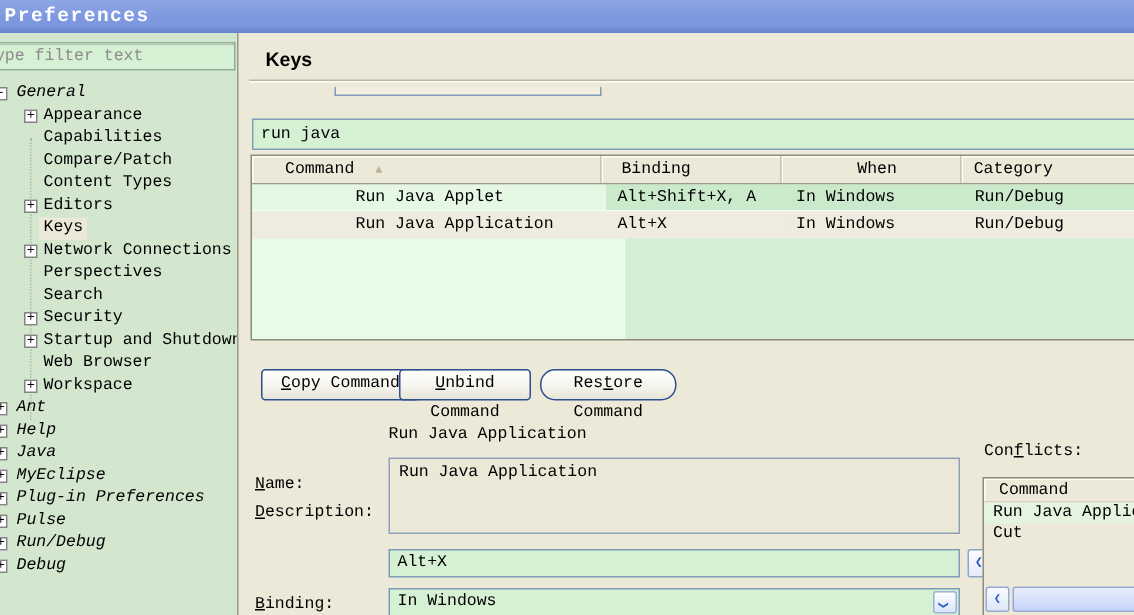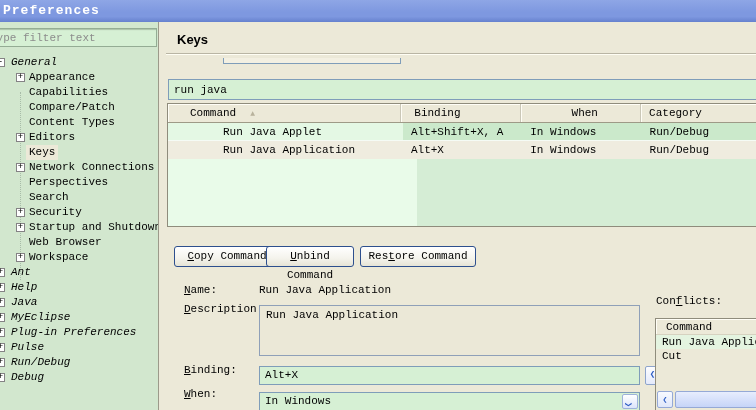--- a/index.html
+++ b/index.html
@@ -50,35 +50,35 @@
   }
   
   #ktable { position:absolute; left:1px; top:81px; width:606px; height:124px;
     border:1px solid #8f8c7c; background: var(--filler-right); overflow:hidden; }
   #khead { display:flex; height:19px; background: var(--content-bg); border-bottom:1px solid #9e9a87; }
   .hcell { height:18px; line-height:18px; border-right:1px solid #cac7b7; box-shadow: inset 1px 1px 0 #fffef6; padding-left:8px; white-space:nowrap; overflow:hidden; }
   .hcell.c0 { padding-left:22px; }
   .sort { font-size:8px; color:#b8b29c; margin-left:14px; }
   .krow { display:flex; height:18px; line-height:18px; white-space:nowrap; }
   .krow .cell { overflow:hidden; padding-left:8px; }
-  .krow .cell.c0 { padding-left:55px; }
+  .krow .cell.c0 { padding-left:69px; }
   .rowsel .cell { background: var(--row-green); }
   .rowsel .cell.c0 { background: var(--row-green-light); }
   .rowsel { border-bottom:1px solid rgba(255,255,255,.75); }
   .rowalt .cell { background: var(--row-beige); }
   #kfill { display:flex; height:69px; }
   #kfill-l { width:249px; background: var(--filler-left); }
   #kfill-r { flex:1; background: var(--filler-right); }
   
   .xpbtn { position:absolute; top:224px; height:21px; font-family:inherit; font-size:11px;
     border:1px solid #2d4f8e; border-radius:3px; text-align:center; line-height:19px;
     background: linear-gradient(to bottom,#ffffff,#f4f3ec 60%,#e6e4d6); cursor:default; }
-  #btn-copy { left:8px; width:106px; } #btn-unbind { left:100px; width:88px; } #btn-restore { left:194px; width:116px; }
-  
-  .dlabel { position:absolute; left:18px; height:15px; line-height:15px; }
+  #btn-copy { left:8px; width:106px; } #btn-unbind { left:100px; width:88px; } #btn-restore { left:194px; width:91px;border-radius:10px; }
+  
+  .dlabel { position:absolute; left:4px; height:15px; line-height:15px;margin-top:33px; }
   #name-label { top:261px; } #name-value { position:absolute; left:93px; top:261px; height:15px; line-height:15px; }
   #desc-label { top:280px; }
   #desc-box { position:absolute; left:93px; top:283px; width:381px; height:51px;
     border:1px solid #8fa0b8; background:#ebe8d7; padding:3px 6px; }
   #binding-label { top:341px; }
   #binding-field { position:absolute; left:93px; top:344px; width:381px; height:19px;
     background: var(--field-green); border:1px solid var(--border-blue); line-height:17px; padding-left:5px; }
   #binding-back-btn { position:absolute; left:479px; top:344px; width:15px; height:19px;
     border:1px solid #8ea4cc; border-radius:2px; background:linear-gradient(to bottom,#fdfdff,#e4eafb);
     color: var(--accent-blue); font-size:9px; line-height:17px; text-align:center; font-weight:bold; }

